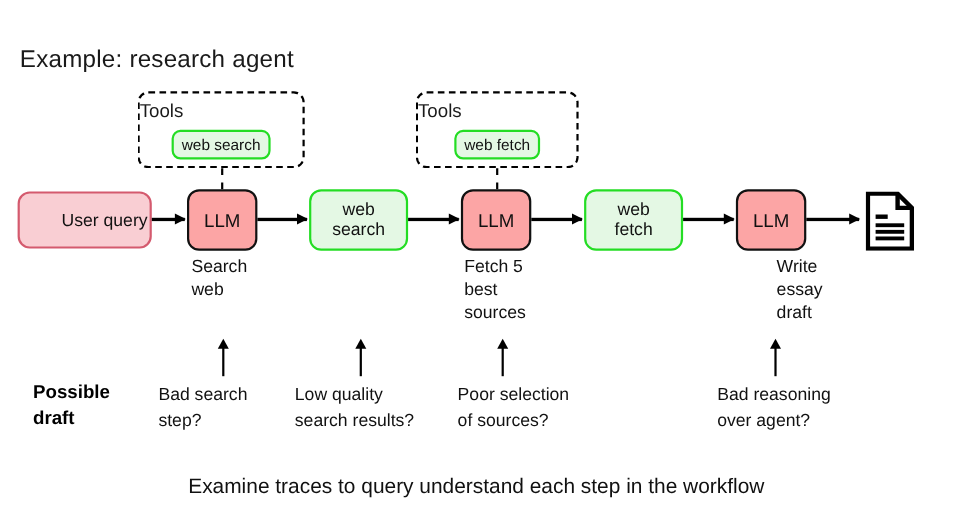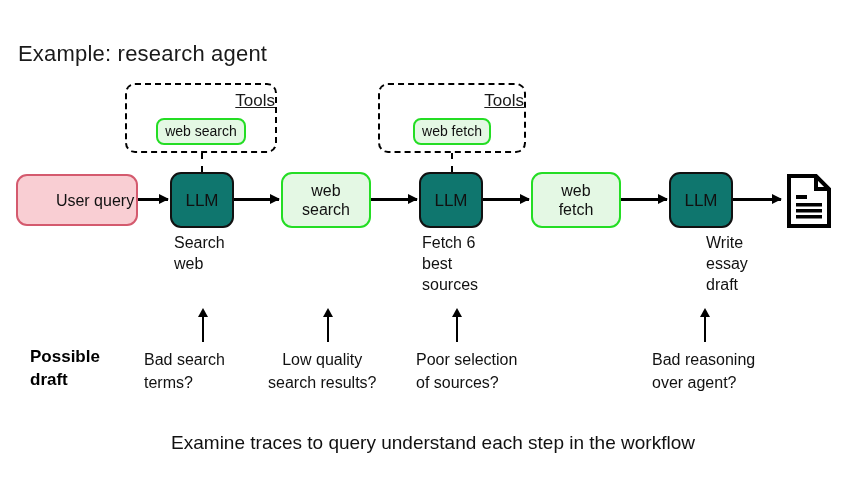--- a/index.html
+++ b/index.html
@@ -40,24 +40,23 @@
     border: 2px dashed #000000;
     border-radius: 10px;
     box-sizing: border-box;
     background: #ffffff;
   }
   .tools-title {
     position: absolute;
     left: 0;
     right: 0;
     top: 6px;
-    text-align: right;
+    text-align: left;
     font-size: 17px;
     color: #1a1a1a;
-    text-decoration: underline;
   }
   .tools-chips {
     position: absolute;
     left: 6px;
     right: 6px;
     bottom: 6px;
     display: flex;
     justify-content: center;
     gap: 6px;
   }
@@ -93,21 +92,21 @@
     font-size: 16px;
     line-height: 19px;
     color: #111111;
   }
   .node.pink {
     background: #f9ced3;
     border: 2px solid #d45a6e;
     padding-left: 36px;
   }
   .node.gray {
-    background: #0f766e;
+    background: #fca5a5;
     border: 2px solid #111111;
     font-size: 17px;
   }
   .node.green {
     background: #e4f8e4;
     border: 2px solid #24dd24;
   }
 
   
   .harrow {
@@ -242,38 +241,38 @@
       <path d="M29 2 L29 15 L42 15" fill="none" stroke="#000000" stroke-width="4"></path>
       <rect x="9" y="21" width="11" height="4" fill="#000000"></rect>
       <rect x="9" y="29" width="26" height="3.5" fill="#000000"></rect>
       <rect x="9" y="35" width="26" height="3.5" fill="#000000"></rect>
       <rect x="9" y="41" width="26" height="3.5" fill="#000000"></rect>
     </svg>
   </div>
 
   <div class="step-caption" style="left:174px; top:232px;">Search
 web</div>
-  <div class="step-caption" style="left:422px; top:232px;">Fetch 6
+  <div class="step-caption" style="left:422px; top:232px;">Fetch 5
 best
 sources</div>
   <div class="step-caption" style="left:672px; top:232px;margin-left:34px;">Write
 essay
 draft</div>
 
   <div id="causes-label">Possible
 draft</div>
 
   <div class="uparrow" style="left:202px; top:316px;"></div>
   <div class="uparrow" style="left:327px; top:316px;"></div>
   <div class="uparrow" style="left:456px; top:316px;"></div>
   <div class="uparrow" style="left:704px; top:316px;"></div>
 
   <div class="cause-text" style="left:144px; top:348px;">Bad search
-terms?</div>
-  <div class="cause-text" style="left:268px; top:348px;text-align:center;">Low quality
+step?</div>
+  <div class="cause-text" style="left:268px; top:348px;">Low quality
 search results?</div>
   <div class="cause-text" style="left:416px; top:348px;">Poor selection
 of sources?</div>
   <div class="cause-text" style="left:652px; top:348px;">Bad reasoning
 over agent?</div>
 
   <div id="footer-caption">Examine traces to query understand each step in the workflow</div>
 
 </div>
 

